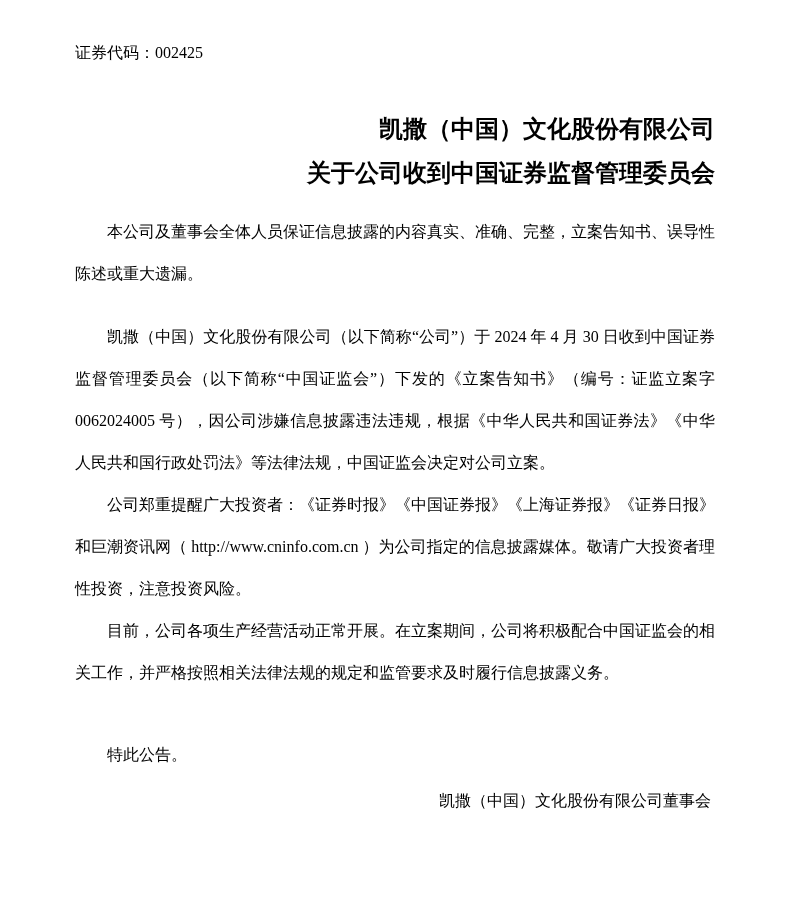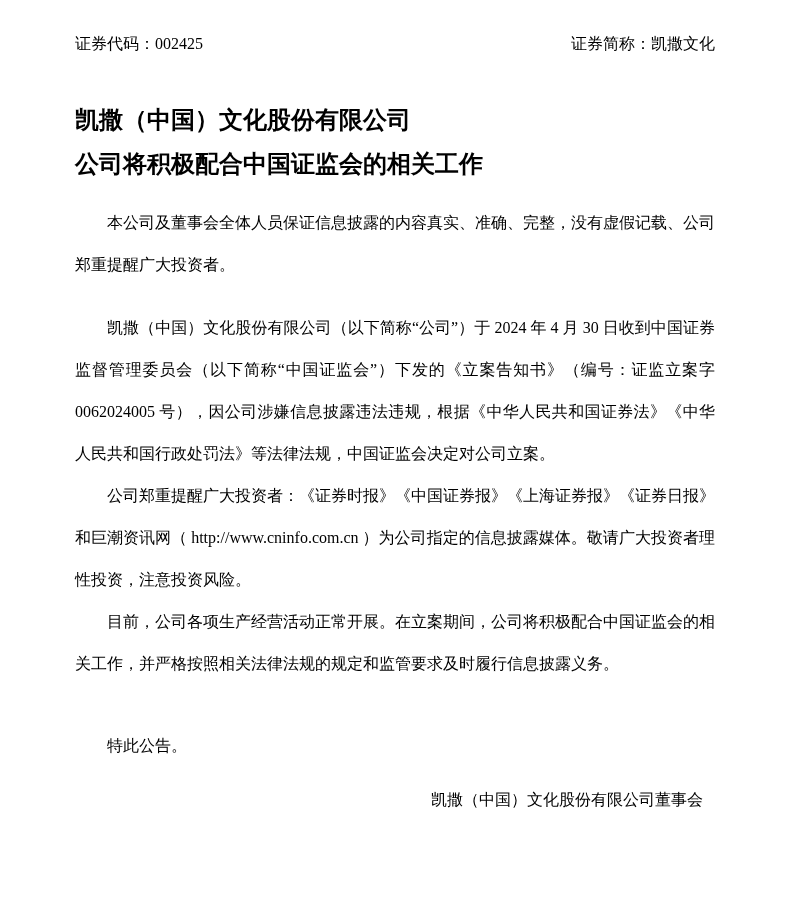--- a/index.html
+++ b/index.html
@@ -7,36 +7,36 @@
     padding: 0;
     background: #ffffff;
   }
   .page {
     position: relative;
     width: 790px;
     height: 905px;
     margin: 0 auto;
     background: #ffffff;
     box-sizing: border-box;
-    padding: 33px 75px 0 75px;
+    padding: 42px 75px 0 75px;
     font-family: "Liberation Serif", "DejaVu Serif", serif;
     color: #000000;
     overflow: hidden;
   }
   .header-row {
     display: flex;
     justify-content: space-between;
     align-items: baseline;
     font-size: 16px;
     line-height: 21px;
     white-space: nowrap;
   }
   .doc-title {
     margin-top: 44px;
-    text-align: left;
+    text-align: right;
     font-size: 24px;
     font-weight: bold;
     line-height: 44px;
   }
   .para {
     margin: 0;
     font-size: 16px;
     line-height: 42px;
     text-align: justify;
     text-indent: 2em;
@@ -46,42 +46,41 @@
     margin-top: 16px;
   }
   .para-first {
     margin-top: 21px;
   }
   .closing-notice {
     margin-top: 40px;
   }
   .signature-line,
   .date-line {
-    margin: 12px;
+    margin: 4px;
     font-size: 16px;
     line-height: 42px;
     text-align: right;
   }
 </style>
 </head>
 <body>
 
 <div class="page">
 
   <div class="header-row">
     <span><span>证券代码：</span><span>002425</span></span>
-    <span><span>证券简称：</span><span>凯撒文化</span></span>
   </div>
 
   <div class="doc-title">
     <div>凯撒（中国）文化股份有限公司</div>
-    <div>公司将积极配合中国证监会的相关工作</div>
+    <div>关于公司收到中国证券监督管理委员会</div>
   </div>
 
-  <p class="para declaration">本公司及董事会全体人员保证信息披露的内容真实、准确、完整，没有虚假记载、公司郑重提醒广大投资者。</p>
+  <p class="para declaration">本公司及董事会全体人员保证信息披露的内容真实、准确、完整，立案告知书、误导性陈述或重大遗漏。</p>
 
   <p class="para para-first">凯撒（中国）文化股份有限公司（以下简称“公司”）于 2024 年 4 月 30 日收到中国证券监督管理委员会（以下简称“中国证监会”）下发的《立案告知书》（编号：证监立案字 0062024005 号），因公司涉嫌信息披露违法违规，根据《中华人民共和国证券法》《中华人民共和国行政处罚法》等法律法规，中国证监会决定对公司立案。</p>
 
   <p class="para">公司郑重提醒广大投资者：《证券时报》《中国证券报》《上海证券报》《证券日报》和巨潮资讯网（ http://www.cninfo.com.cn ）为公司指定的信息披露媒体。敬请广大投资者理性投资，注意投资风险。</p>
 
   <p class="para">目前，公司各项生产经营活动正常开展。在立案期间，公司将积极配合中国证监会的相关工作，并严格按照相关法律法规的规定和监管要求及时履行信息披露义务。</p>
 
   <p class="para closing-notice">特此公告。</p>
 
   <p class="signature-line">凯撒（中国）文化股份有限公司董事会</p>

